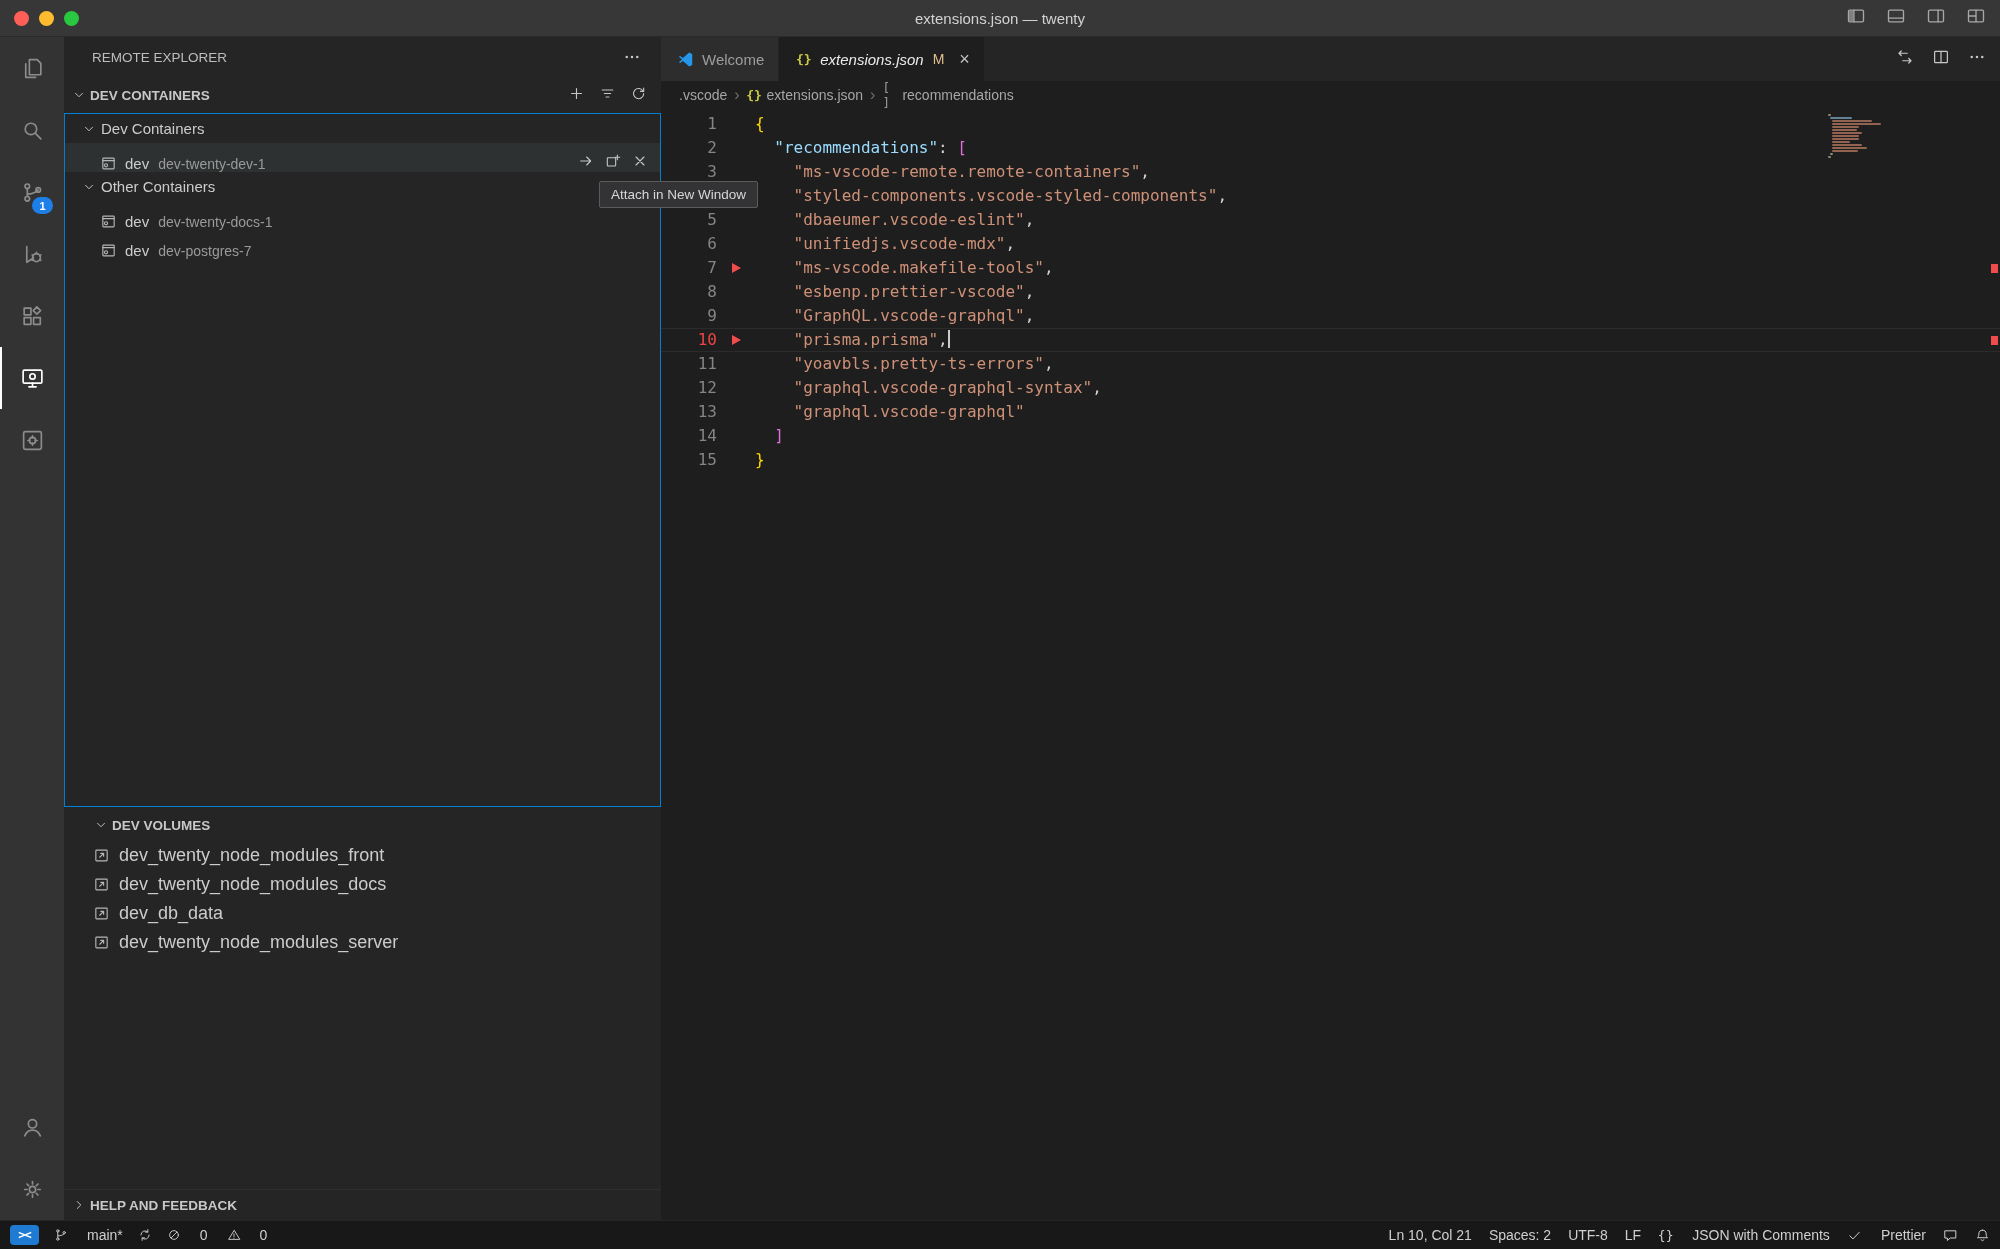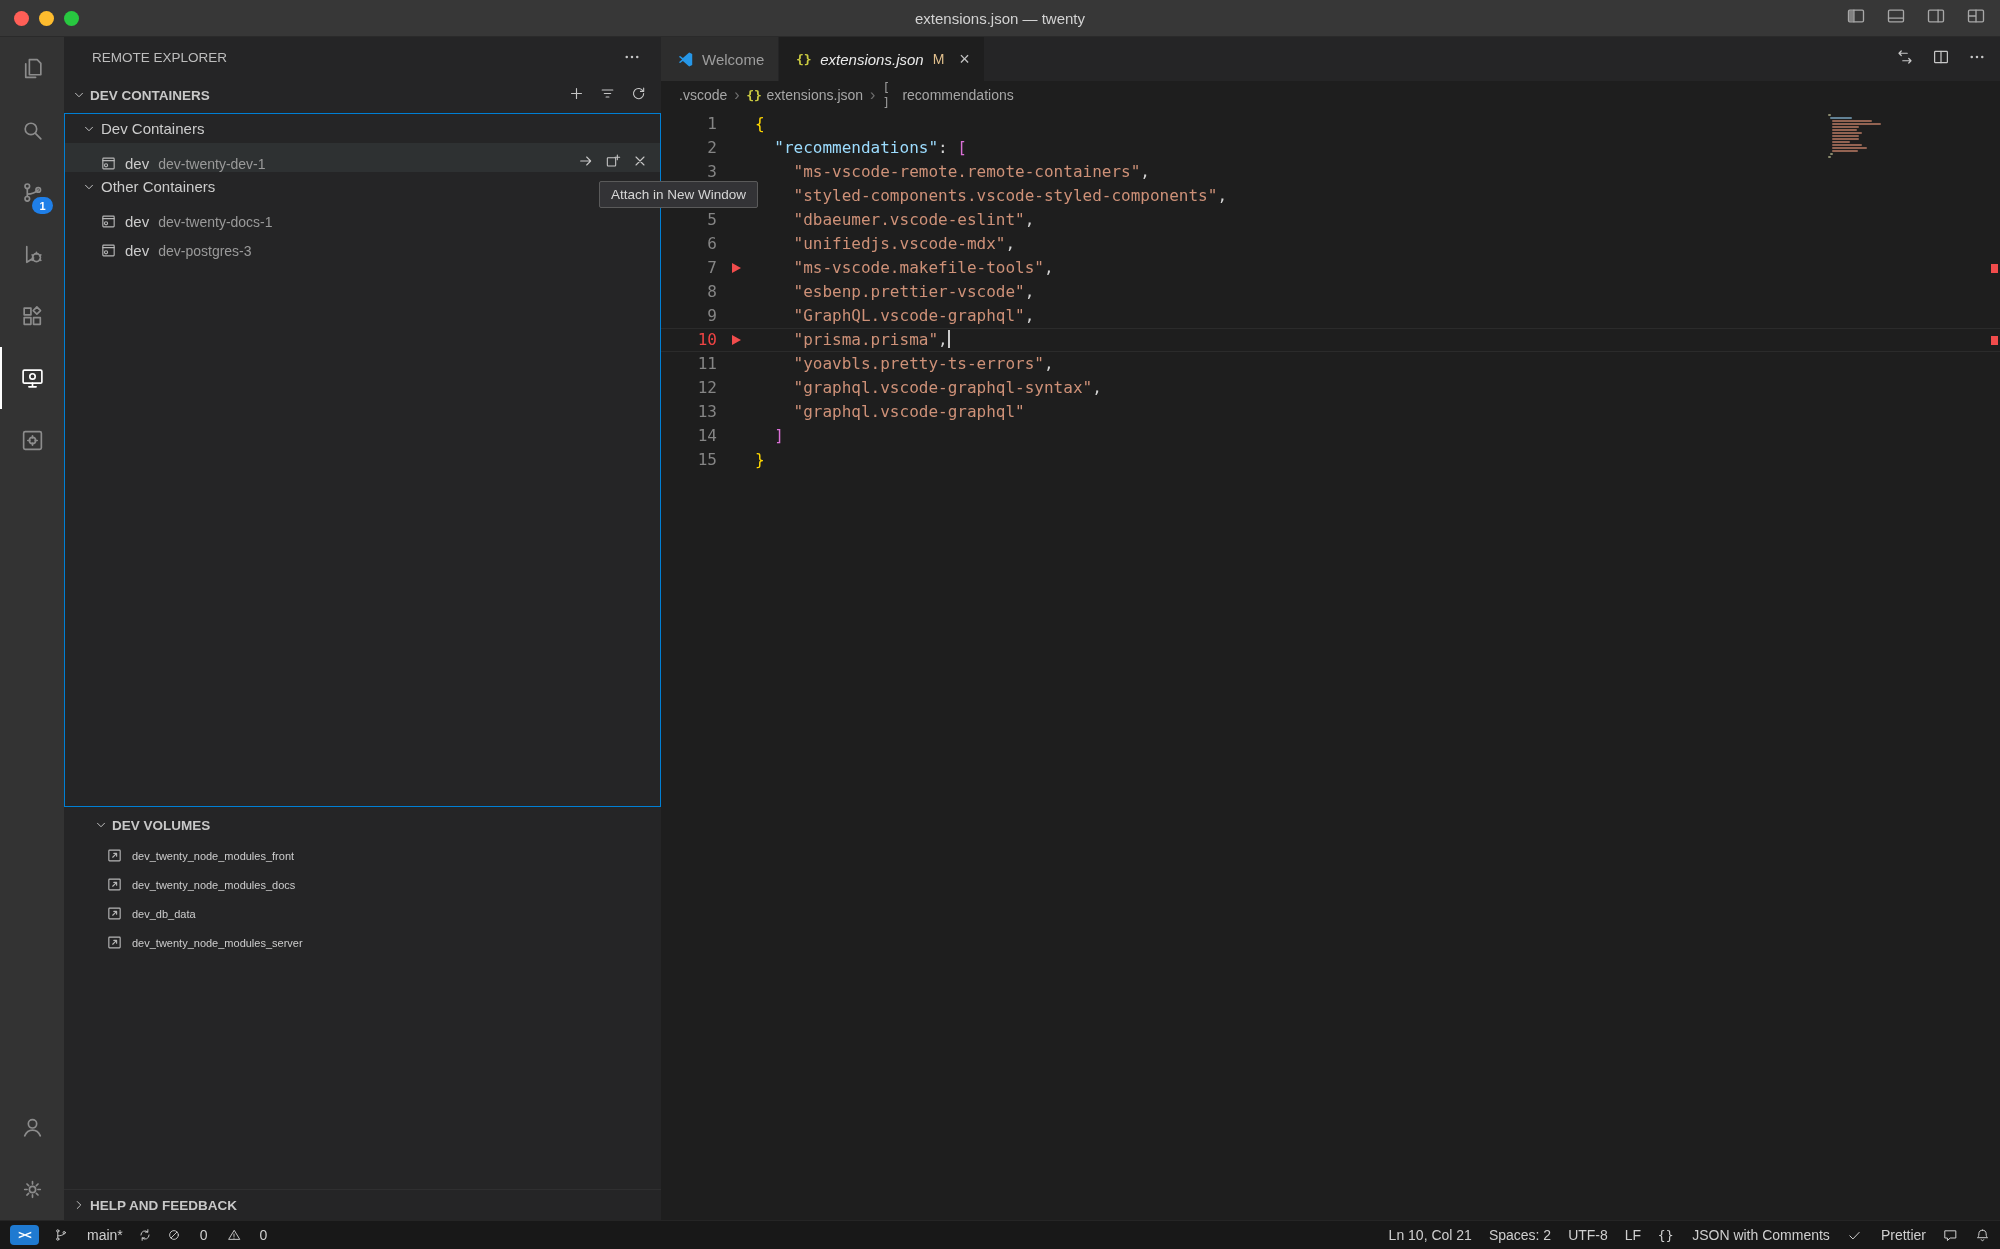--- a/index.html
+++ b/index.html
@@ -34,21 +34,21 @@
   .dc-header{height:36px;padding-right:14px;}
   .dc-actions{margin-left:auto;display:flex;gap:14px;color:#c5c5c5;align-items:center;}
   .dc-pane{height:694px;box-sizing:border-box;border:1px solid var(--focus-border,#007fd4);overflow:hidden;flex:none;}
   .tree-group{height:29px;display:flex;align-items:center;padding-left:17px;color:#cccccc;font-size:15px;cursor:pointer;gap:5px;}
   .tree-item{height:29px;display:flex;align-items:flex-end;padding-left:35px;font-size:15px;color:#cccccc;position:relative;cursor:pointer;}
   .tree-item .ti-icon{margin-right:8px;color:#b6b6b6;}
   .tree-item .detail{margin-left:9px;color:#9a9a9a;font-size:14px;margin-top:44px;}
   .tree-item.selected{background:#2e3132;}
   .row-actions{margin-left:auto;display:flex;gap:11px;padding-right:12px;color:#c8c8c8;align-items:center;}
   .dv-header{height:32px;margin-top:2px;padding-left:30px;}
-  .volume-item{height:29px;display:flex;align-items:center;padding-left:42px;font-size:11px;color:#cccccc;gap:9px;cursor:pointer;}
+  .volume-item{height:29px;display:flex;align-items:center;padding-left:29px;font-size:18px;color:#cccccc;gap:9px;cursor:pointer;}
   .volume-item .vi-icon{color:#b6b6b6;}
   .sb-flex-spacer{flex:1;}
   .help-row{height:30px;border-top:1px solid #2f2f30;}
 
   
   .tooltip{position:absolute;left:599px;top:181px;height:27px;line-height:25px;padding:0 11px;background:#333336;
     border:1px solid #5a5a5a;color:#d6d6d6;font-size:13.5px;z-index:60;box-sizing:border-box;border-radius:2px;white-space:nowrap;}
 
   
   .editor{flex:1;display:flex;flex-direction:column;background:var(--editor-bg,#1e1e1e);position:relative;min-width:0;}
@@ -337,21 +337,21 @@
           </div>
           <div class="tree-item">
             <span class="icon i17 ti-icon">
               <svg viewBox="0 0 24 24" fill="none" stroke="currentColor" stroke-width="1.6" stroke-linecap="round" stroke-linejoin="round">
                 <rect x="4" y="4.5" width="16" height="15" rx="1"></rect>
                 <path d="M4 8h16"></path>
                 <circle cx="8.5" cy="14.5" r="2.2"></circle>
               </svg>
             </span>
             <span class="name">dev</span>
-            <span class="detail">dev-postgres-3</span>
+            <span class="detail">dev-postgres-7</span>
           </div>
         </div>
       <div class="section-header dv-header">
         <span class="icon i14">
             <svg viewBox="0 0 24 24" fill="none" stroke="currentColor" stroke-width="1.6" stroke-linecap="round" stroke-linejoin="round">
               <path d="M6 9l6 6 6-6"></path>
             </svg>
           </span>
         <span style="margin-left:4px;">DEV VOLUMES</span>
       </div>

